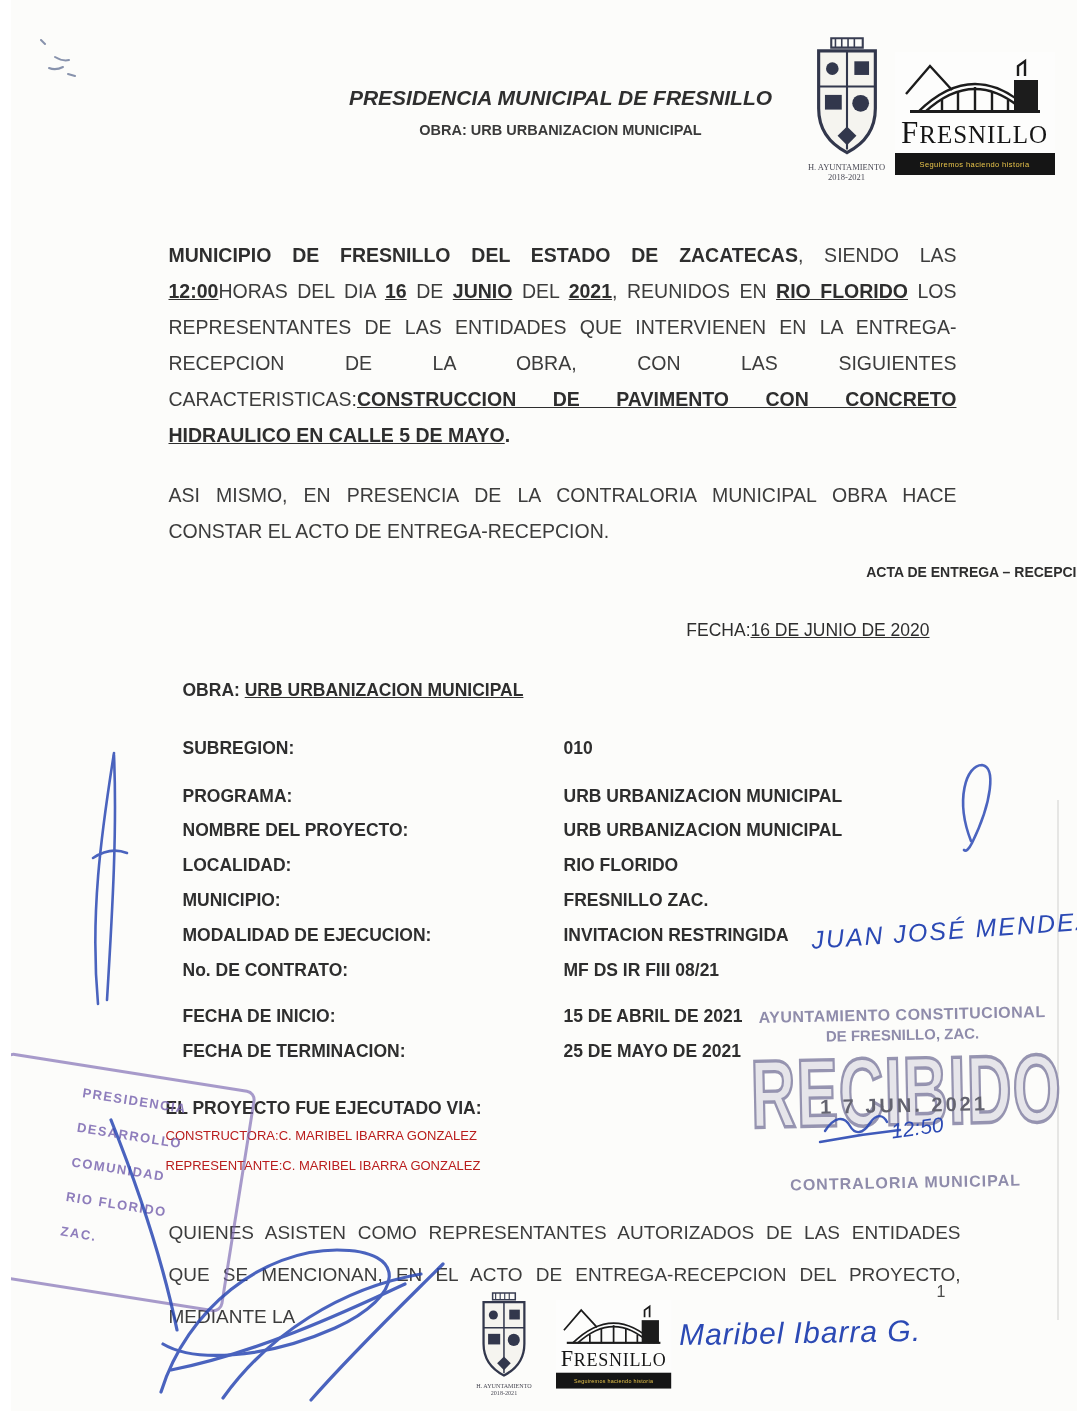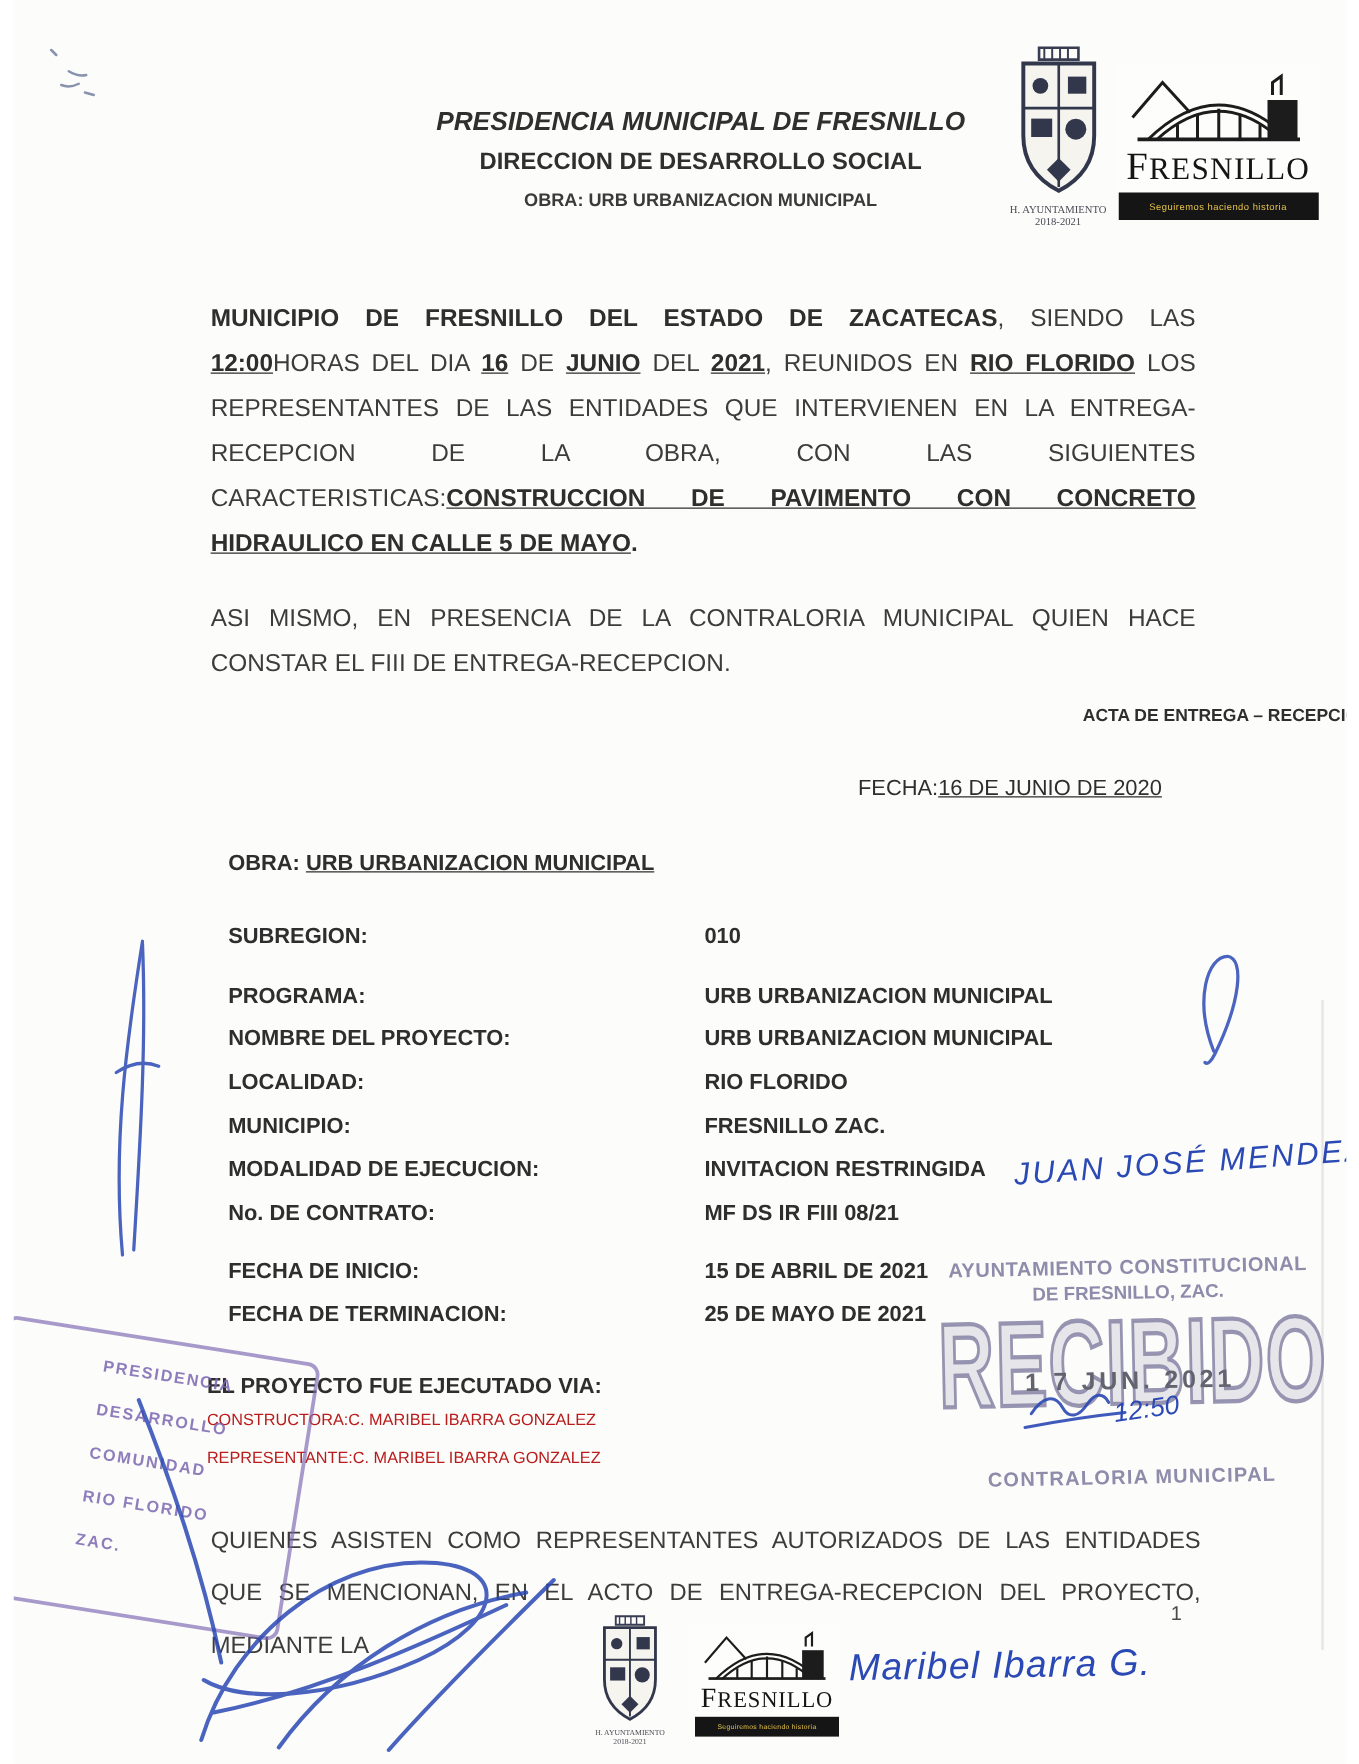--- a/index.html
+++ b/index.html
@@ -90,21 +90,20 @@
 
   .scan-line { position:absolute; left:1046px; top:800px; width:2px; height:520px; background:rgba(110,110,110,0.15); }
 </style>
 </head>
 <body>
 
 <div class="page">
 
   <div class="header-block">
     <div class="h-title1">PRESIDENCIA MUNICIPAL DE FRESNILLO</div>
-    <div class="h-title2">DIRECCION DE DESARROLLO SOCIAL</div>
     <div class="h-title3">OBRA: URB URBANIZACION MUNICIPAL</div>
   </div>
 
   <div class="crest top">
     <svg class="crest-svg" width="78" height="126" viewBox="0 0 70 120">
       <path d="M20,4 h30 v9 h-30 z" fill="none" stroke="#383d52" stroke-width="2"></path>
       <path d="M24,4 v9 M30,4 v9 M36,4 v9 M42,4 v9" stroke="#383d52" stroke-width="1.5"></path>
       <path d="M8,16 h54 v55 q0,28 -27,42 q-27,-14 -27,-42 z" fill="#f5f4ef" stroke="#32374c" stroke-width="3"></path>
       <path d="M35,16 v94 M8,50 h54" stroke="#32374c" stroke-width="2" fill="none"></path>
       <circle cx="21" cy="33" r="6" fill="#32374c"></circle>
@@ -132,21 +131,21 @@
       <rect x="10" y="58" width="130" height="3" fill="#1c1c1c"></rect>
     </svg>
     <div class="logo-word">FRESNILLO</div>
     <div class="logo-bar">
       <span>Seguiremos haciendo historia</span>
     </div>
   </div>
 
   <p class="para intro"><span class="sb">MUNICIPIO DE FRESNILLO DEL ESTADO DE ZACATECAS</span><span>, SIENDO LAS </span><span class="sbu">12:00</span><span>HORAS DEL DIA </span><span class="sbu">16</span><span> DE </span><span class="sbu">JUNIO</span><span> DEL </span><span class="sbu">2021</span><span>, REUNIDOS EN </span><span class="sbu">RIO FLORIDO</span><span> LOS REPRESENTANTES DE LAS ENTIDADES QUE INTERVIENEN EN LA ENTREGA-RECEPCION DE LA OBRA, CON LAS SIGUIENTES CARACTERISTICAS:</span><span class="sbu">CONSTRUCCION DE PAVIMENTO CON CONCRETO HIDRAULICO EN CALLE 5 DE MAYO</span><span class="sb">.</span></p>
 
-  <p class="para p2">ASI MISMO, EN PRESENCIA DE LA CONTRALORIA MUNICIPAL QUIEN HACE CONSTAR EL FIII DE ENTREGA-RECEPCION.</p>
+  <p class="para p2">ASI MISMO, EN PRESENCIA DE LA CONTRALORIA MUNICIPAL OBRA HACE CONSTAR EL ACTO DE ENTREGA-RECEPCION.</p>
 
   <div class="acta-title">ACTA DE ENTREGA – RECEPCION</div>
 
   <div class="fecha-line"><span>FECHA:</span><span class="val">16 DE JUNIO DE 2020</span></div>
 
   <div class="obra-line"><span>OBRA: </span><span class="val">URB URBANIZACION MUNICIPAL</span></div>
 
   <div class="detail-row" style="top:738px"><span class="dl">SUBREGION:</span><span class="dv">010</span></div>
   <div class="detail-row" style="top:786px"><span class="dl">PROGRAMA:</span><span class="dv">URB URBANIZACION MUNICIPAL</span></div>
   <div class="detail-row" style="top:820px"><span class="dl">NOMBRE DEL PROYECTO:</span><span class="dv">URB URBANIZACION MUNICIPAL</span></div>

